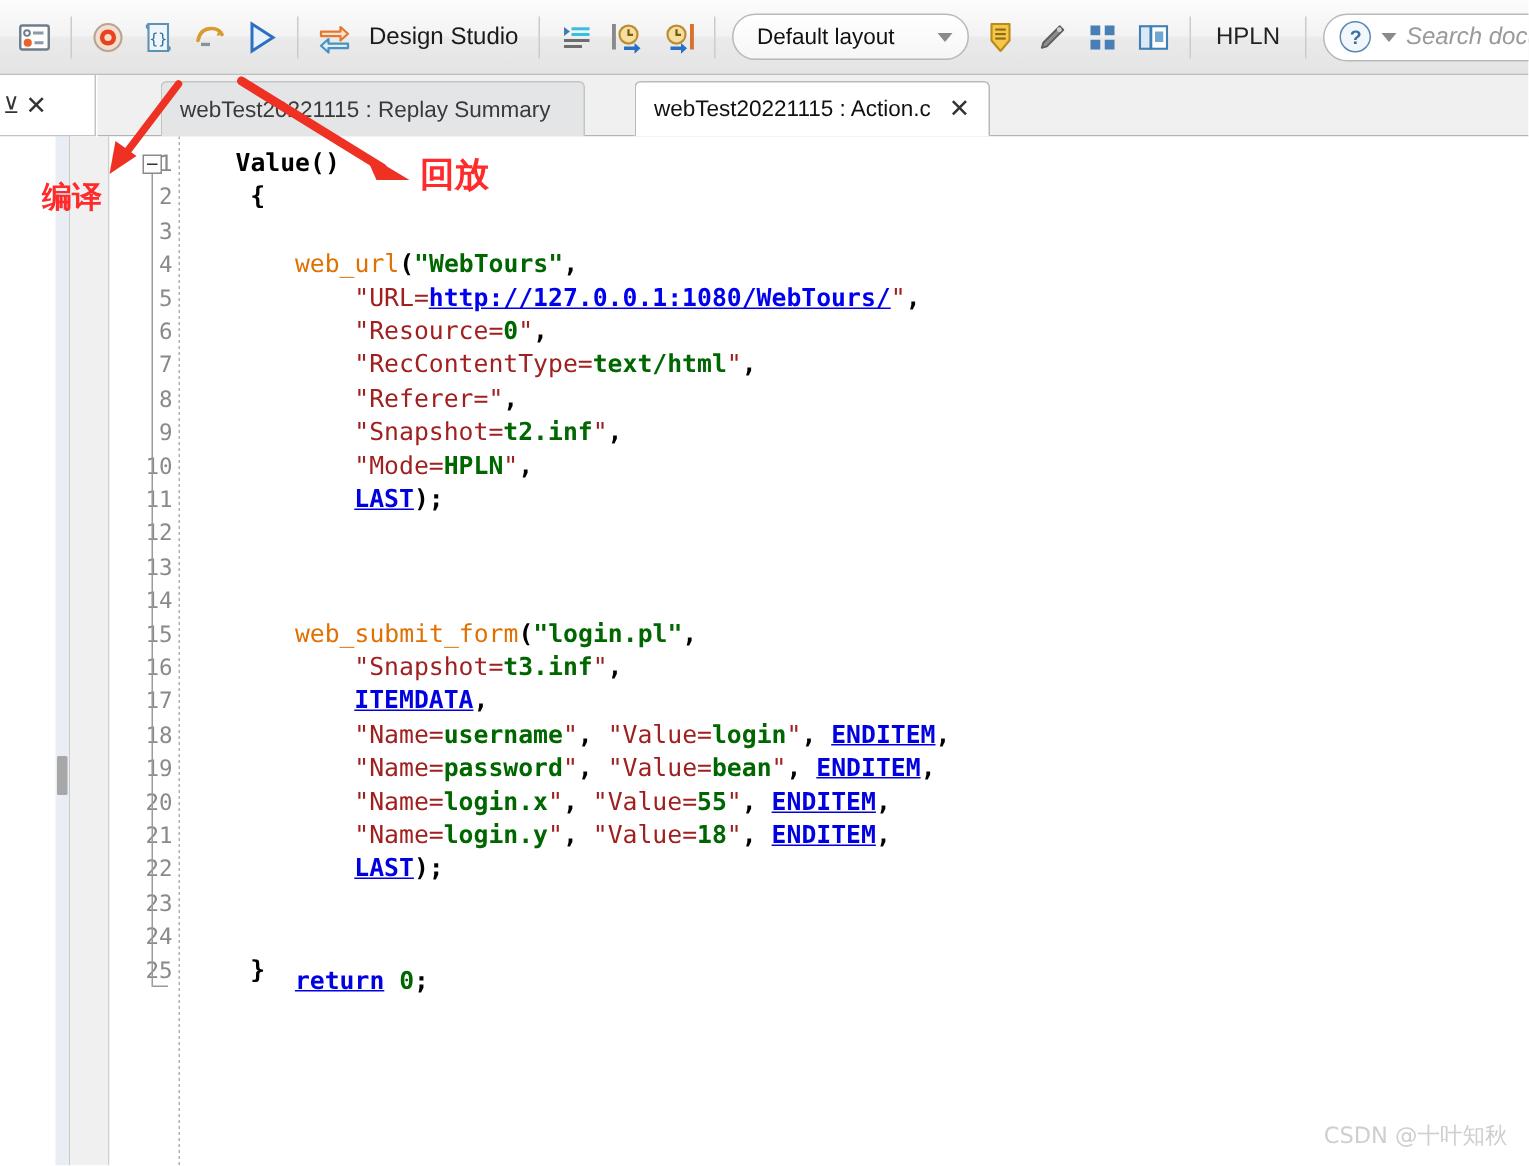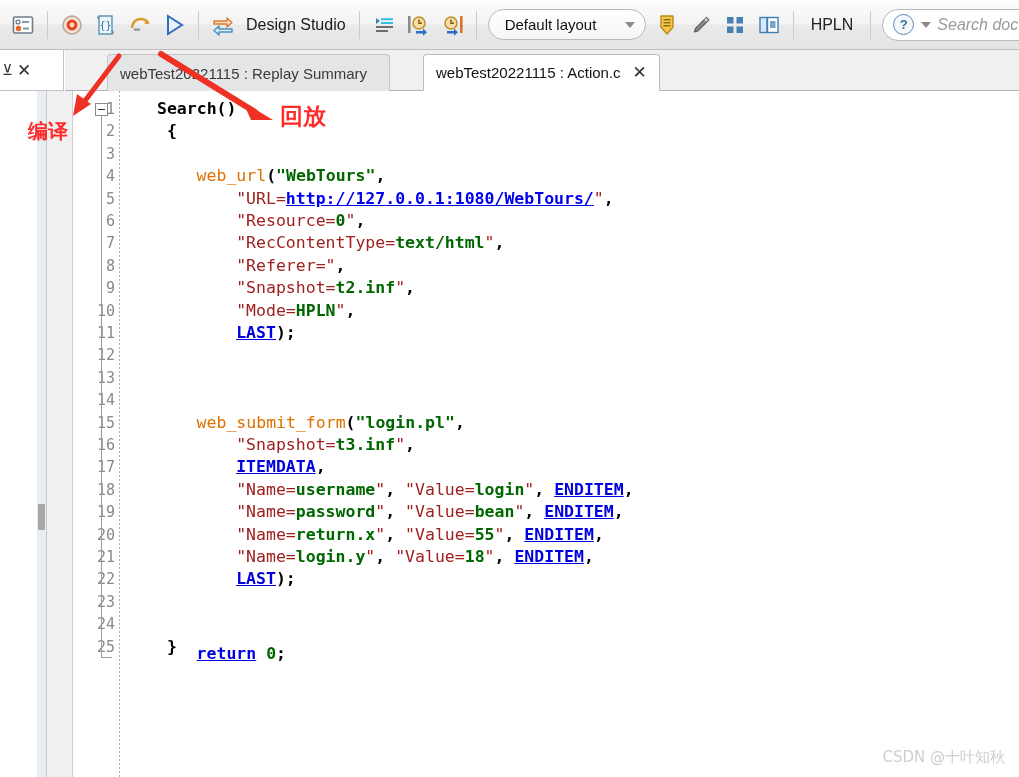--- a/index.html
+++ b/index.html
@@ -466,39 +466,39 @@
         <div class="ln" style="top: 500.8px;">23</div>
         <div class="ln" style="top: 523.2px;">24</div>
         <div class="ln" style="top: 545.6px;">25</div>
       </div>
     <div class="gutter-dots"></div>
     <div class="codearea" id="codearea">
 
       <div class="fold-box" style="left:-26px; top:12px;"></div>
       <div class="fold-stem" style="left:-20px; top:25px; height:541px;"></div>
       <div class="fold-foot" style="left:-20px; top:566px; width:11px;"></div>
-    <div class="cl" style="top: 8px; left: 36px;"><span class="t-plain">Search</span><span class="t-punc">()</span></div>
+    <div class="cl" style="top: 8px; left: 36px;"><span class="t-plain">Value</span><span class="t-punc">()</span></div>
         <div class="cl" style="top: 30.4px; left: 45.9px;"><span class="t-punc">{</span></div>
         <div class="cl" style="top: 52.8px; left: 36px;"></div>
         <div class="cl" style="top: 75.2px; left: 75.6px;"><span class="t-fn">web_url</span><span class="t-punc">(</span><span class="t-val">"WebTours"</span><span class="t-punc">,</span></div>
         <div class="cl" style="top: 97.6px; left: 115.2px;"><span class="t-str">"URL=</span><span class="t-link">http://127.0.0.1:1080/WebTours/</span><span class="t-str">"</span><span class="t-punc">,</span></div>
         <div class="cl" style="top: 120px; left: 115.2px;"><span class="t-str">"Resource=</span><span class="t-val">0</span><span class="t-str">"</span><span class="t-punc">,</span></div>
         <div class="cl" style="top: 142.4px; left: 115.2px;"><span class="t-str">"RecContentType=</span><span class="t-val">text/html</span><span class="t-str">"</span><span class="t-punc">,</span></div>
         <div class="cl" style="top: 164.8px; left: 115.2px;"><span class="t-str">"Referer="</span><span class="t-punc">,</span></div>
         <div class="cl" style="top: 187.2px; left: 115.2px;"><span class="t-str">"Snapshot=</span><span class="t-val">t2.inf</span><span class="t-str">"</span><span class="t-punc">,</span></div>
         <div class="cl" style="top: 209.6px; left: 115.2px;"><span class="t-str">"Mode=</span><span class="t-val">HPLN</span><span class="t-str">"</span><span class="t-punc">,</span></div>
         <div class="cl" style="top: 232px; left: 115.2px;"><span class="t-kw">LAST</span><span class="t-punc">);</span></div>
         <div class="cl" style="top: 254.4px; left: 36px;"></div>
         <div class="cl" style="top: 299.2px; left: 36px;"></div>
         <div class="cl" style="top: 321.6px; left: 75.6px;"><span class="t-fn">web_submit_form</span><span class="t-punc">(</span><span class="t-val">"login.pl"</span><span class="t-punc">,</span></div>
         <div class="cl" style="top: 344px; left: 115.2px;"><span class="t-str">"Snapshot=</span><span class="t-val">t3.inf</span><span class="t-str">"</span><span class="t-punc">,</span></div>
         <div class="cl" style="top: 366.4px; left: 115.2px;"><span class="t-kw">ITEMDATA</span><span class="t-punc">,</span></div>
         <div class="cl" style="top: 388.8px; left: 115.2px;"><span class="t-str">"Name=</span><span class="t-val">username</span><span class="t-str">"</span><span class="t-punc">, </span><span class="t-str">"Value=</span><span class="t-val">login</span><span class="t-str">"</span><span class="t-punc">, </span><span class="t-kw">ENDITEM</span><span class="t-punc">,</span></div>
         <div class="cl" style="top: 411.2px; left: 115.2px;"><span class="t-str">"Name=</span><span class="t-val">password</span><span class="t-str">"</span><span class="t-punc">, </span><span class="t-str">"Value=</span><span class="t-val">bean</span><span class="t-str">"</span><span class="t-punc">, </span><span class="t-kw">ENDITEM</span><span class="t-punc">,</span></div>
-        <div class="cl" style="top: 433.6px; left: 115.2px;"><span class="t-str">"Name=</span><span class="t-val">return.x</span><span class="t-str">"</span><span class="t-punc">, </span><span class="t-str">"Value=</span><span class="t-val">55</span><span class="t-str">"</span><span class="t-punc">, </span><span class="t-kw">ENDITEM</span><span class="t-punc">,</span></div>
+        <div class="cl" style="top: 433.6px; left: 115.2px;"><span class="t-str">"Name=</span><span class="t-val">login.x</span><span class="t-str">"</span><span class="t-punc">, </span><span class="t-str">"Value=</span><span class="t-val">55</span><span class="t-str">"</span><span class="t-punc">, </span><span class="t-kw">ENDITEM</span><span class="t-punc">,</span></div>
         <div class="cl" style="top: 456px; left: 115.2px;"><span class="t-str">"Name=</span><span class="t-val">login.y</span><span class="t-str">"</span><span class="t-punc">, </span><span class="t-str">"Value=</span><span class="t-val">18</span><span class="t-str">"</span><span class="t-punc">, </span><span class="t-kw">ENDITEM</span><span class="t-punc">,</span></div>
         <div class="cl" style="top: 478.4px; left: 115.2px;"><span class="t-kw">LAST</span><span class="t-punc">);</span></div>
         <div class="cl" style="top: 500.8px; left: 36px;"></div>
         <div class="cl" style="top: 553px; left: 75.6px;"><span class="t-kw">return</span><span class="t-punc"> </span><span class="t-val">0</span><span class="t-punc">;</span></div>
         <div class="cl" style="top: 545.6px; left: 45.9px;"><span class="t-punc">}</span></div>
       </div>
   </div>
 
   <svg class="anno-svg" style="left:55px; top:52px; width:70px; height:70px;" viewBox="0 0 70 70">
     <path d="M64 4 L26 54" stroke="#ef3124" stroke-width="5" stroke-linecap="round" fill="none"></path>

